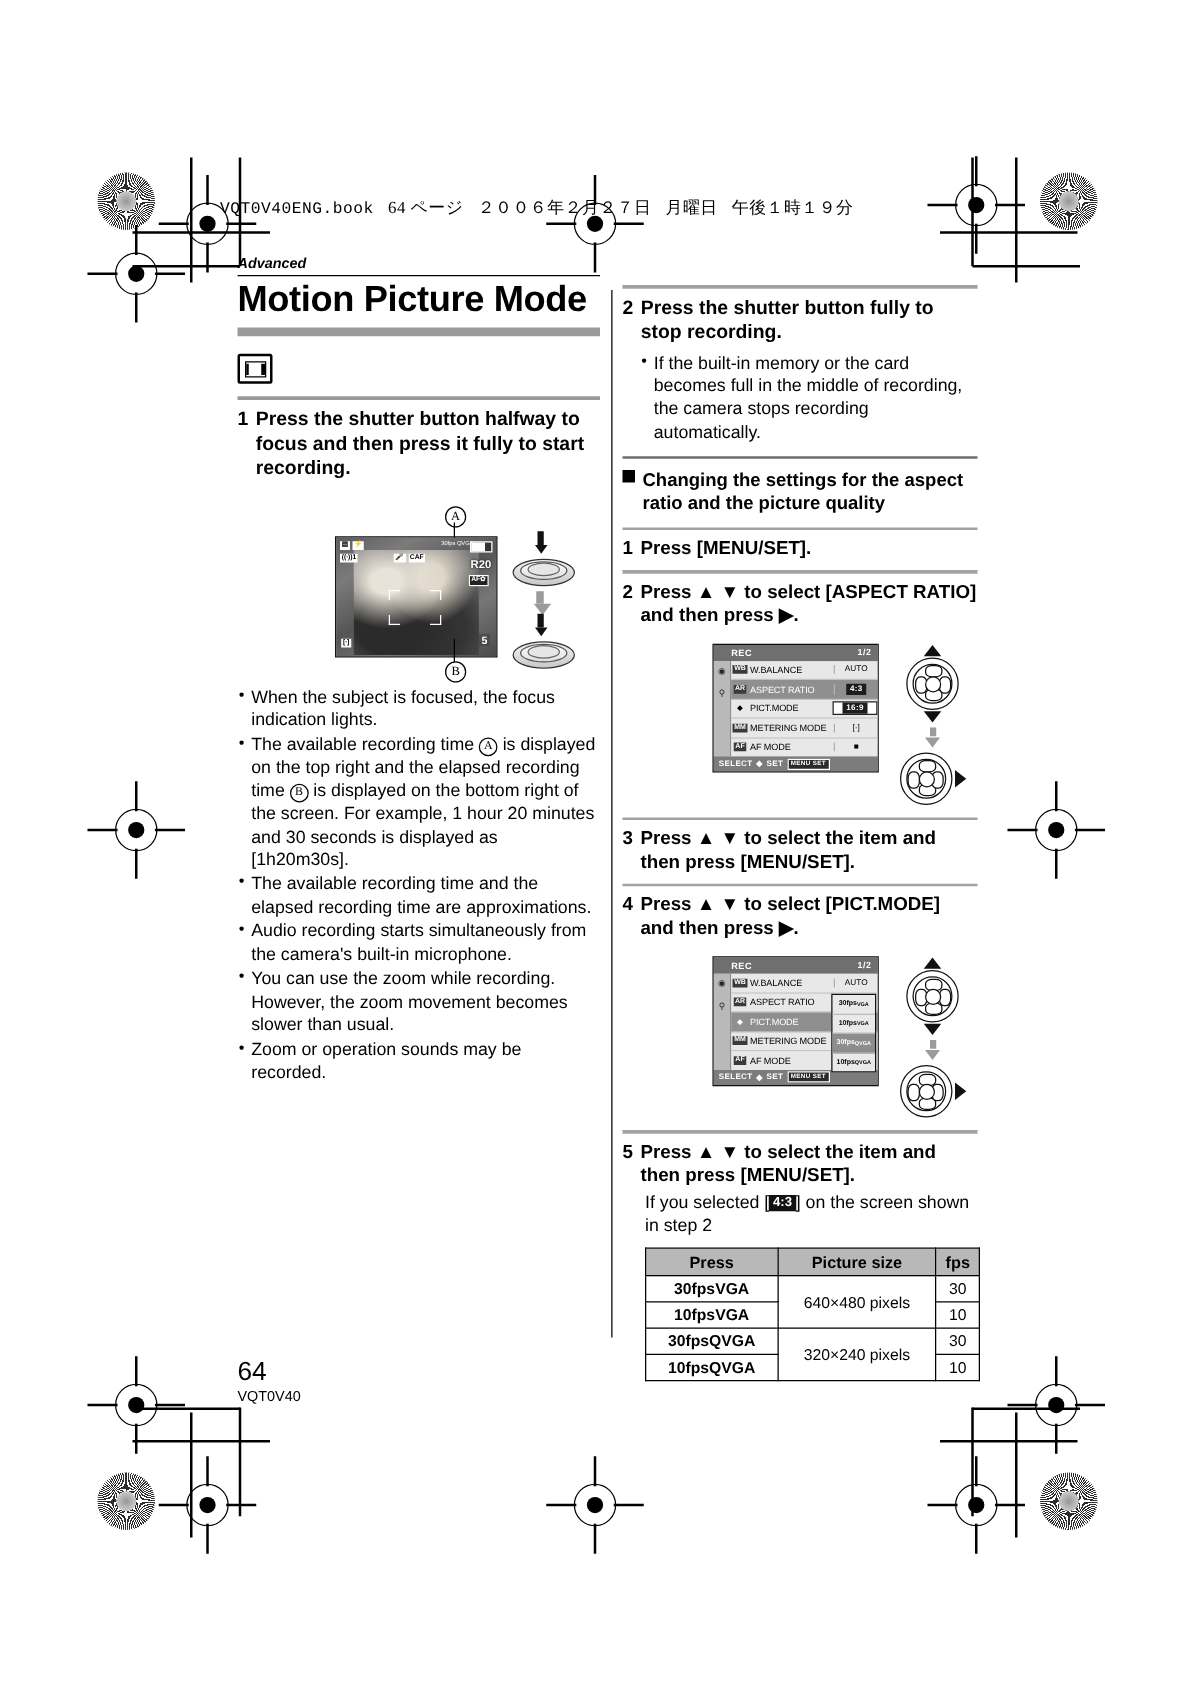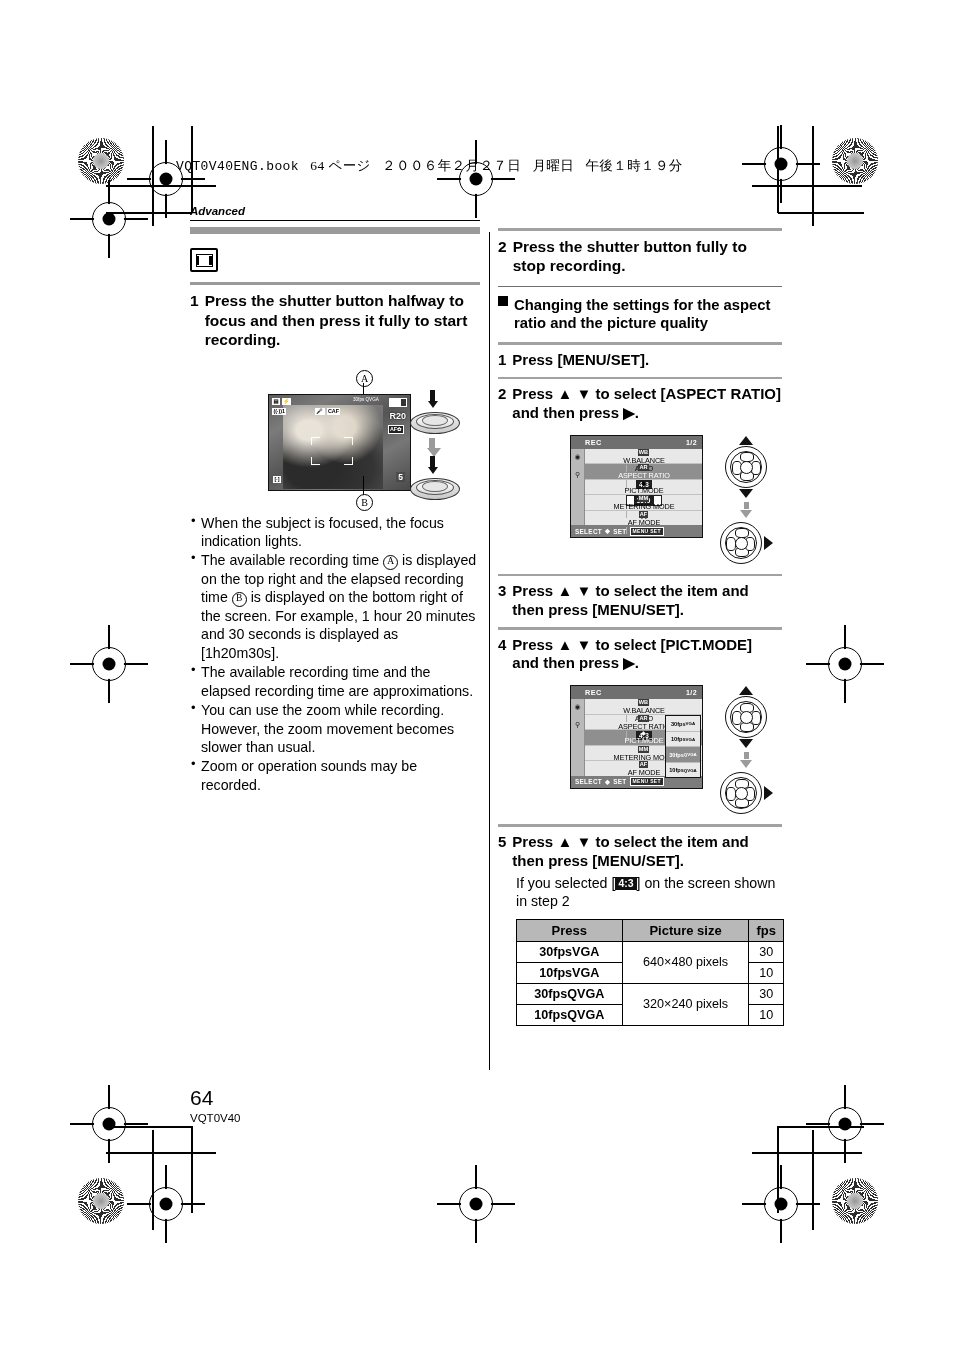--- a/index.html
+++ b/index.html
@@ -63,21 +63,21 @@
     font-size:9.5px;line-height:1;vertical-align:1px;font-family:"Liberation Serif",serif;}
 
   .sq{display:inline-block;width:10px;height:10px;background:#000;margin-right:6px;vertical-align:0px;}
   .subhead{font-weight:bold;font-size:14.8px;line-height:1.26;display:flex;gap:0px;}
   .subhead .t{flex:1;}
 
   
   .lcdwrap{position:relative;margin:16px 0 0 0;height:142px;}
   .lcd{position:absolute;left:78px;top:28px;width:128px;height:95px;
      background:linear-gradient(150deg,#5d5d5d 0%,#7b7b7b 22%,#555 48%,#777 70%,#4a4a4a 100%);
-     border:1px solid #111;overflow:hidden;padding-left:13px;}
+     border:1px solid #111;overflow:hidden;}
   .lcd .ppl{position:absolute;left:14px;top:10px;width:100px;height:84px;
      background:
        radial-gradient(ellipse at 26% 30%,#e8e2d8 0 12%,rgba(232,226,216,0) 45%),
        radial-gradient(ellipse at 62% 26%,#ded6c8 0 12%,rgba(222,214,200,0) 42%),
        radial-gradient(ellipse at 30% 72%,#2b2b2b 0 28%,rgba(43,43,43,0) 60%),
        radial-gradient(ellipse at 66% 74%,#343434 0 26%,rgba(52,52,52,0) 58%),
        linear-gradient(160deg,#8a8a8a,#4e4e4e);}
   .lcd .osd{position:absolute;font-size:6px;font-family:"Liberation Sans",sans-serif;color:#fff;}
   .ic{display:inline-block;background:#fff;color:#000;font-size:5.4px;line-height:7px;height:7px;padding:0 1.4px;margin-right:2px;vertical-align:top;font-weight:bold;}
   .icd{display:inline-block;background:#222;color:#fff;border:.7px solid #fff;font-size:5.4px;line-height:7px;height:7px;padding:0 1.4px;margin-right:2px;font-weight:bold;}
@@ -111,21 +111,21 @@
 
   
   .menurow{display:flex;align-items:flex-start;gap:11px;margin:12px 0 0 0;}
   .menu{width:133px;border:1.3px solid #111;background:#dcdcdc;font-size:7.3px;box-sizing:border-box;}
   .menu .mhead{display:flex;justify-content:space-between;align-items:center;background:#6f6f6f;color:#fff;padding:2px 5px 2px 14px;font-weight:bold;letter-spacing:.4px;}
   .menu .mhead .frac{font-size:7px;}
   .menu .mbody{display:flex;}
   .menu .tabs{width:13px;background:#b9b9b9;display:flex;flex-direction:column;align-items:center;padding-top:4px;gap:10px;border-right:1px solid #8e8e8e;}
   .menu .tabs .tabic{font-size:7px;color:#222;}
   .menu .rows{flex:1;}
-  .mrow{display:flex;align-items:center;height:14.5px;border-bottom:1px solid #c2c2c2;background:#e8e8e8;flex-direction:column;}
+  .mrow{display:flex;align-items:center;height:14.5px;border-bottom:1px solid #c2c2c2;background:#e8e8e8;}
   .mrow.sel{background:#8f8f8f;color:#fff;}
   .mrow .mico{width:14px;text-align:center;font-size:5.6px;font-weight:bold;}
   .mrow .mico .box{display:inline-block;background:#3a3a3a;color:#fff;padding:0 1px;line-height:7px;}
   .mrow .mname{flex:1;padding-left:1px;letter-spacing:-.1px;}
   .mrow .mval{width:34px;text-align:center;border-left:1px solid #b0b0b0;font-size:6.6px;}
   .chip{display:inline-block;background:#1d1d1d;color:#fff;padding:0 3px;line-height:9px;font-size:6.4px;font-weight:bold;letter-spacing:.3px;}
   .menu .mfoot{background:#7c7c7c;color:#fff;padding:1.5px 4px;font-size:6.4px;font-weight:bold;display:flex;align-items:center;gap:3px;letter-spacing:.3px;}
   .menu .mfoot .setbtn{background:#2b2b2b;color:#fff;padding:0 2px;font-size:5px;line-height:7px;border:.6px solid #fff;}
 
   
@@ -270,20 +270,21 @@
     &nbsp;&nbsp;<span>月曜日</span>
     &nbsp;&nbsp;<span>午後１時１９分</span>
   </div>
 
   <div class="vdivide"></div>
 
   <div class="col-left">
 
     <div class="advanced">Advanced</div>
     <div class="rule-thin"></div>
+    <h1 class="title">Motion Picture Mode</h1>
     <div class="rule-thick"></div>
 
     <div class="filmicon">
       <div class="inner"></div>
     </div>
 
     <div class="rule-grey"></div>
     <div class="step" style="margin-top:6px;">
       <span class="num">1</span>
       <span class="txt">Press the shutter button halfway to focus and then press it fully to start recording.</span>
@@ -360,32 +361,36 @@
         </div>
       </div>
     </div>
 
     <ul class="bul">
       <li>When the subject is focused, the focus indication lights.</li>
       <li>
         <span>The available recording time </span><span class="circ">A</span><span> is displayed on the top right and the elapsed recording time </span><span class="circ">B</span><span> is displayed on the bottom right of the screen. For example, 1 hour 20 minutes and 30 seconds is displayed as [1h20m30s].</span>
       </li>
       <li>The available recording time and the elapsed recording time are approximations.</li>
+      <li>Audio recording starts simultaneously from the camera's built-in microphone.</li>
       <li>You can use the zoom while recording. However, the zoom movement becomes slower than usual.</li>
       <li>Zoom or operation sounds may be recorded.</li>
     </ul>
   </div>
 
   <div class="col-right">
 
     <div class="rule-grey2"></div>
     <div class="step" style="margin-top:6px;">
       <span class="num">2</span>
       <span class="txt">Press the shutter button fully to stop recording.</span>
     </div>
+    <ul class="bul indent">
+      <li>If the built-in memory or the card becomes full in the middle of recording, the camera stops recording automatically.</li>
+    </ul>
 
     <div class="rule-thin" style="margin-top:10px;height:1.3px;background:#6f6f6f;"></div>
     <div class="subhead" style="margin-top:9px;">
       <span class="sq"></span>
       <span class="t">Changing the settings for the aspect ratio and the picture quality</span>
     </div>
 
     <div class="rule-grey2" style="margin-top:9px;"></div>
     <div class="step small" style="margin-top:6px;">
       <span class="num">1</span>

